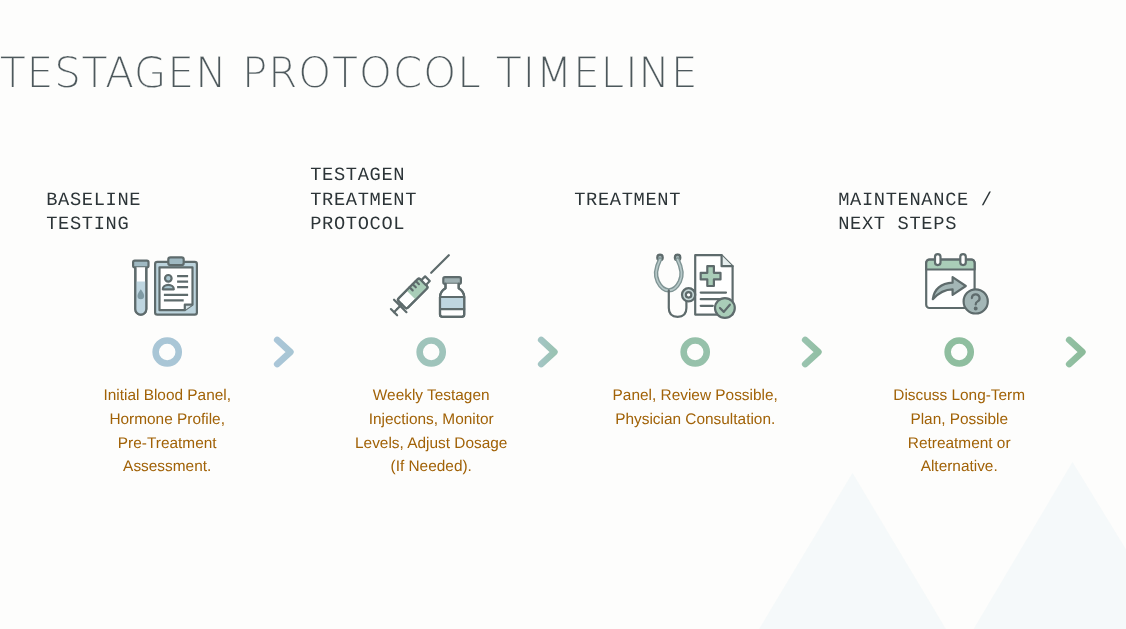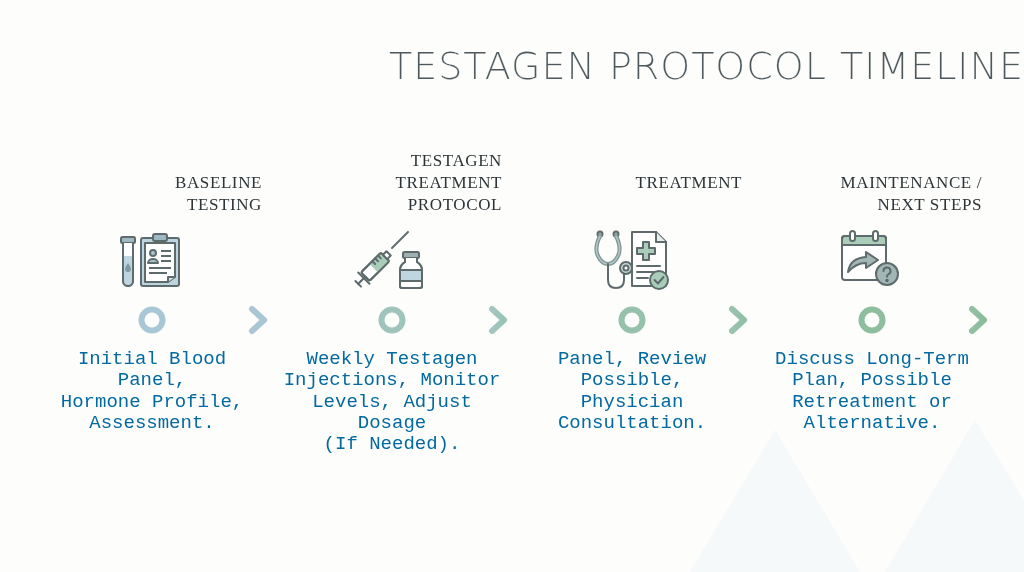--- a/index.html
+++ b/index.html
@@ -5,48 +5,48 @@
   html, body { margin: 0; padding: 0; }
   body {
     width: 1024px; height: 572px; overflow: hidden;
     background: #fdfdfc;
     position: relative;
     font-family: "Liberation Sans", sans-serif;
   }
   .bg-deco { position: absolute; left: 0; top: 0; width: 1024px; height: 572px; z-index: 0; }
   .title {
     position: absolute; left: 0; top: 44px; width: 1024px;
-    text-align: right;
+    text-align: left;
     font-family: "DejaVu Sans", sans-serif;
     font-weight: 200;
     font-size: 38px; letter-spacing: 1px;
     color: #4d585c;
     z-index: 2;
     -webkit-text-stroke: 0.2px #fdfdfc;
   }
   .stage {
     position: absolute; width: 220px; z-index: 2;
   }
   .stage-title {
     position: absolute; left: 0; width: 220px;
-    text-align: right;
-    font-family: Liberation Serif, serif;
+    text-align: left;
+    font-family: Liberation Mono, monospace;
     font-size: 17px; line-height: 22px;
     letter-spacing: 0.6px;
     color: #2c3437;
   }
   .stage-icon {
     position: absolute; left: 70px; top: 228px; width: 80px; height: 64px;
   }
   .stage-desc {
     position: absolute; left: 0; top: 349px; width: 220px;
     text-align: center;
-    font-family: Liberation Mono, monospace;
-    font-size: 19px; line-height: 21.3px;
-    color: #0369a1;
+    font-family: Liberation Sans, sans-serif;
+    font-size: 14px; line-height: 21.3px;
+    color: #a16207;
   }
   .timeline { position: absolute; left: 0; top: 296px; width: 1024px; height: 50px; z-index: 1; }
 </style>
 </head>
 <body>
 
 <svg class="bg-deco" viewBox="0 0 1024 572">
   <polygon points="690,572 775,430 860,572" fill="#f3f8f9" opacity="0.8"></polygon>
   <polygon points="885,572 975,420 1024,500 1024,572" fill="#f3f8f9" opacity="0.8"></polygon>
 </svg>
@@ -121,20 +121,21 @@
       <line x1="49" y1="23" x2="59" y2="23"></line>
       <line x1="49" y1="28" x2="59" y2="28"></line>
       <line x1="49" y1="33" x2="59" y2="33"></line>
       <line x1="37" y1="40" x2="59" y2="40"></line>
       <line x1="37" y1="45" x2="55" y2="45"></line>
     </g>
   </svg>
   <div class="stage-desc">
     <div>Initial Blood Panel,</div>
     <div>Hormone Profile,</div>
+    <div>Pre-Treatment</div>
     <div>Assessment.</div>
   </div>
 </div>
 
 <div class="stage" style="left:282px; top:0;">
   <div class="stage-title" style="top:150px;">
     <div>TESTAGEN</div>
     <div>TREATMENT</div>
     <div>PROTOCOL</div>
   </div>

